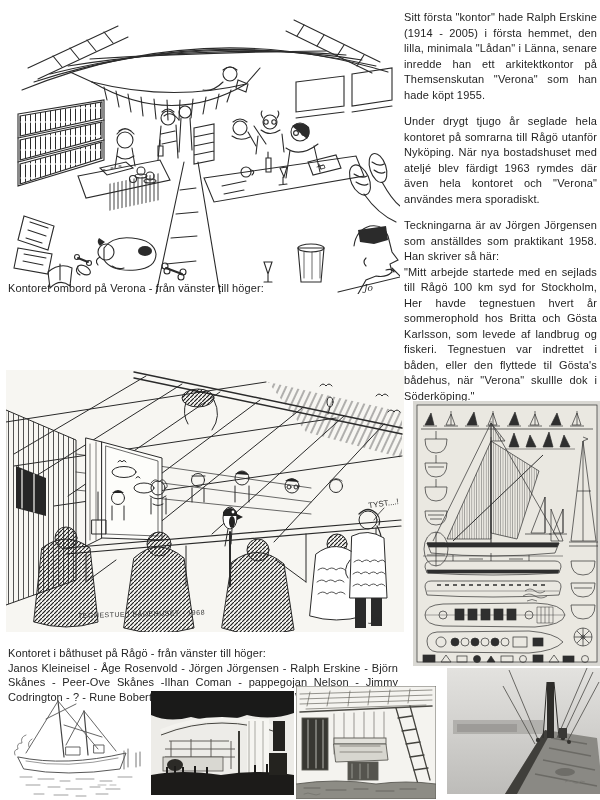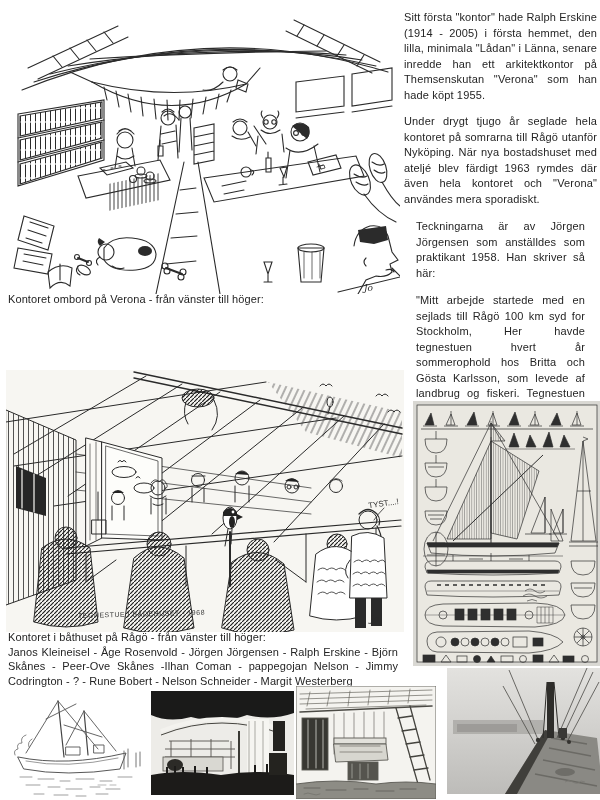--- a/index.html
+++ b/index.html
@@ -3,21 +3,21 @@
 <meta charset="utf-8">
 <style>
   html,body{margin:0;padding:0;background:#888;}
   .page{position:relative;width:600px;height:800px;background:#ffffff;margin:0 auto;
         font-family:"Liberation Sans",sans-serif;color:#1f1f1f;overflow:hidden;}
   .abs{position:absolute;}
   figure{margin:4px;}
   svg{display:block;}
   .bodytext{font-size:11px;line-height:15.5px;text-align:justify;letter-spacing:.15px;color:#242424;}
   .bodytext p{margin:0 0 11px 0;}
-  .bodytext p.nogap{margin:12px;}
+  .bodytext p.nogap{margin:0;}
   .caption{font-size:11px;line-height:14.5px;text-align:justify;letter-spacing:.1px;color:#242424;}
   .caption .cap-title{display:block;}
 </style>
 </head>
 <body>
 
 <div class="page">
 
   <figure class="abs" style="left:4px;top:6px;width:392px;height:284px;">
     <svg viewBox="0 0 392 284" width="392" height="284" stroke="#2b2b2b" fill="none" stroke-width="1.1" stroke-linecap="round">
@@ -172,21 +172,21 @@
     </svg>
   </figure>
 
   <div class="abs bodytext" style="left:404px;top:10px;width:193px;height:386px;">
     <p>Sitt första "kontor" hade Ralph Erskine (1914 - 2005) i första hemmet, den lilla, minimala "Lådan" i Länna, senare inredde han ett arkitektkontor på Themsenskutan "Verona" som han hade köpt 1955.</p>
     <p>Under drygt tjugo år seglade hela kontoret på somrarna till Rågö utanför Nyköping. När nya bostadshuset med ateljé blev färdigt 1963 rymdes där även hela kontoret och "Verona" användes mera sporadiskt.</p>
     <p class="nogap">Teckningarna är av Jörgen Jörgensen som anställdes som praktikant 1958. Han skriver så här:</p>
     <p class="nogap">"Mitt arbejde startede med en sejlads till Rågö 100 km syd for Stockholm, Her havde tegnestuen hvert år sommerophold hos Britta och Gösta Karlsson, som levede af landbrug og fiskeri. Tegnestuen var indrettet i båden, eller den flyttede til Gösta's bådehus, när "Verona" skullle dok i Söderköping."</p>
   </div>
 
-  <div class="abs caption" style="left:8px;top:292px;width:388px;">
+  <div class="abs caption" style="left:8px;top:281px;width:388px;">
     <span class="cap-title">Kontoret ombord på Verona - från vänster till höger:</span>
   </div>
 
   <figure class="abs" style="left:2px;top:366px;width:398px;height:262px;">
     <svg viewBox="0 0 398 262" width="398" height="262" stroke="#2a2a2a" fill="none" stroke-width="1" stroke-linecap="round">
       <defs>
         <pattern id="hatchD" width="4" height="4" patternUnits="userSpaceOnUse">
           <path d="M0,4 L4,0" stroke="#1d1d1d" stroke-width="1.2"></path>
         </pattern>
         <pattern id="vl2" width="5" height="12" patternUnits="userSpaceOnUse">
@@ -426,21 +426,21 @@
         <rect x="88" y="255" width="12" height="6"></rect>
           <circle cx="110" cy="258" r="3.5"></circle>
         <rect x="120" y="254" width="10" height="7" fill="#2f2f2f"></rect>
           <path d="M136,261 l5,-7 l5,7 z"></path>
         <rect x="150" y="255" width="11" height="6" fill="#2f2f2f"></rect>
           <circle cx="172" cy="258" r="3.5"></circle>
       </g>
     </svg>
   </figure>
 
-  <div class="abs caption" style="left:8px;top:630px;width:390px;">
+  <div class="abs caption" style="left:8px;top:646px;width:390px;">
     <span class="cap-title">Kontoret i båthuset på Rågö -  från vänster till höger:</span>
     <span>Janos Kleineisel - Åge Rosenvold - Jörgen Jörgensen - Ralph Erskine - Björn Skånes - Peer-Ove Skånes -Ilhan Coman  - pappegojan Nelson - Jimmy Codrington - ? - Rune Bobert - Nelson Schneider - Margit Westerberg</span>
   </div>
 
   <figure class="abs" style="left:2px;top:691px;width:143px;height:104px;">
     <svg viewBox="0 0 143 104" width="143" height="104" stroke="#555" fill="none" stroke-width=".9" stroke-linecap="round">
       <path d="M52,6 L58,62 M78,16 L82,60" stroke="#444" stroke-width="1.2"></path>
       <path d="M40,24 L70,9 M52,6 L20,58 M52,6 L92,54 M78,16 L110,56 M78,16 L60,50 M58,30 L96,42"></path>
       <path d="M12,62 Q60,72 120,58 L114,74 Q60,82 18,74 Z" stroke="#444"></path>
       <path d="M20,66 Q60,74 112,63" stroke-width=".6"></path>

